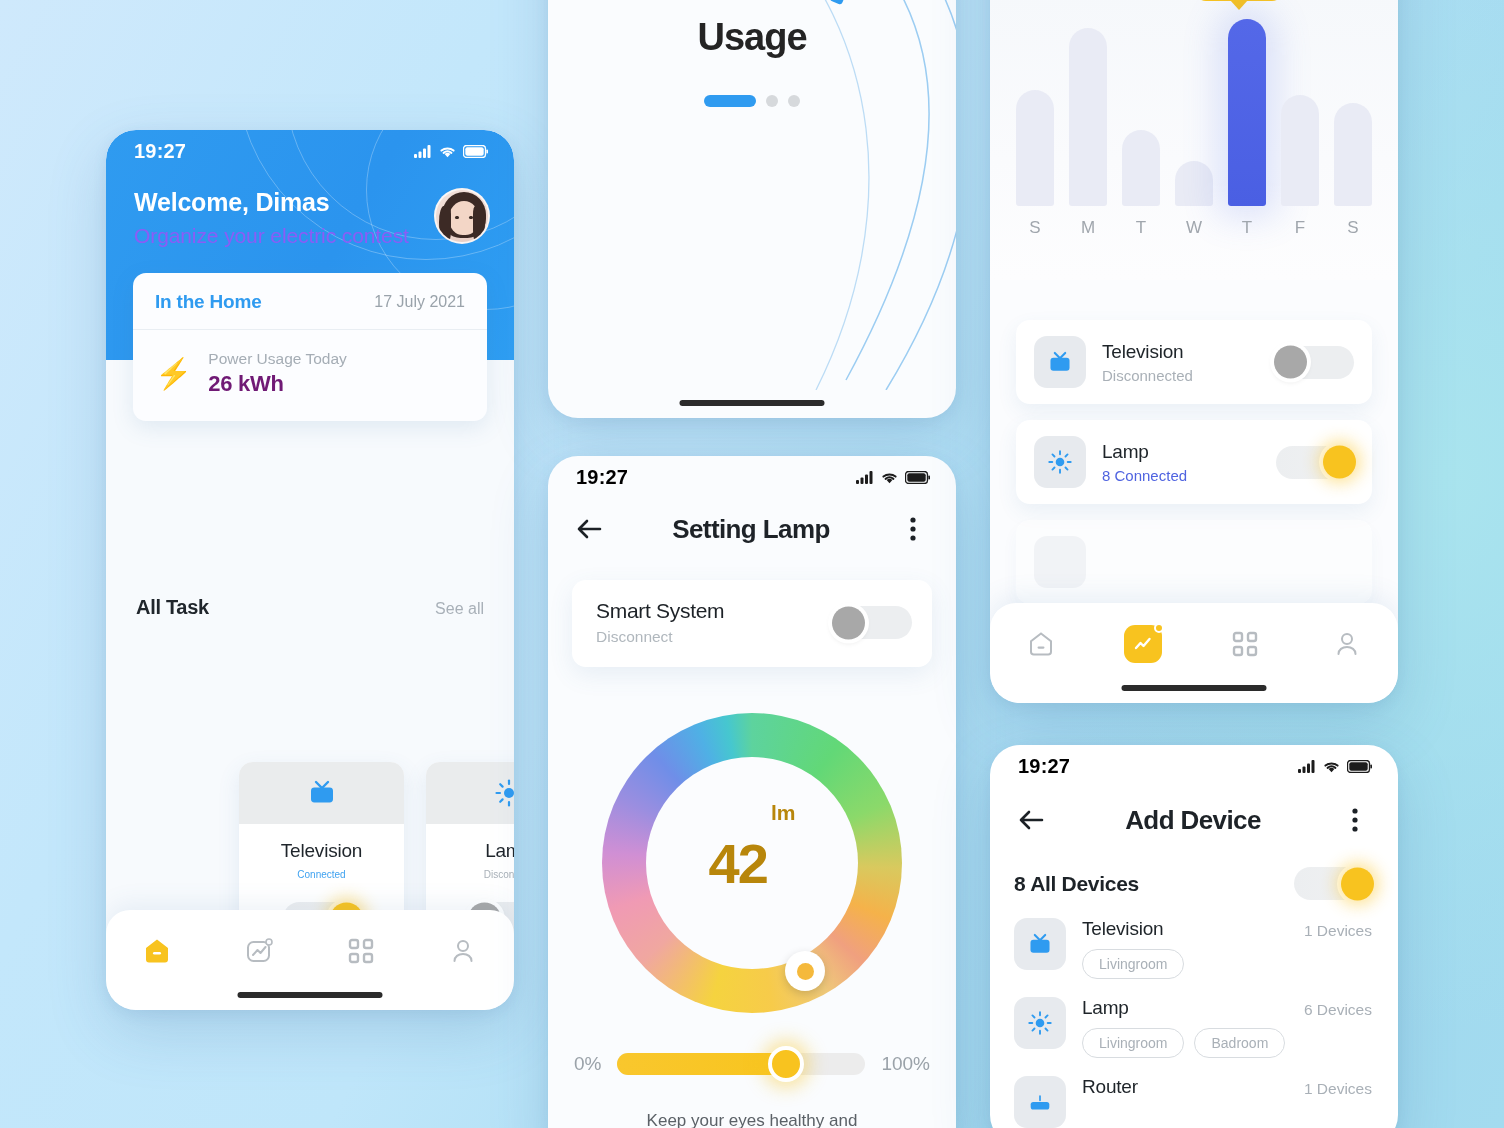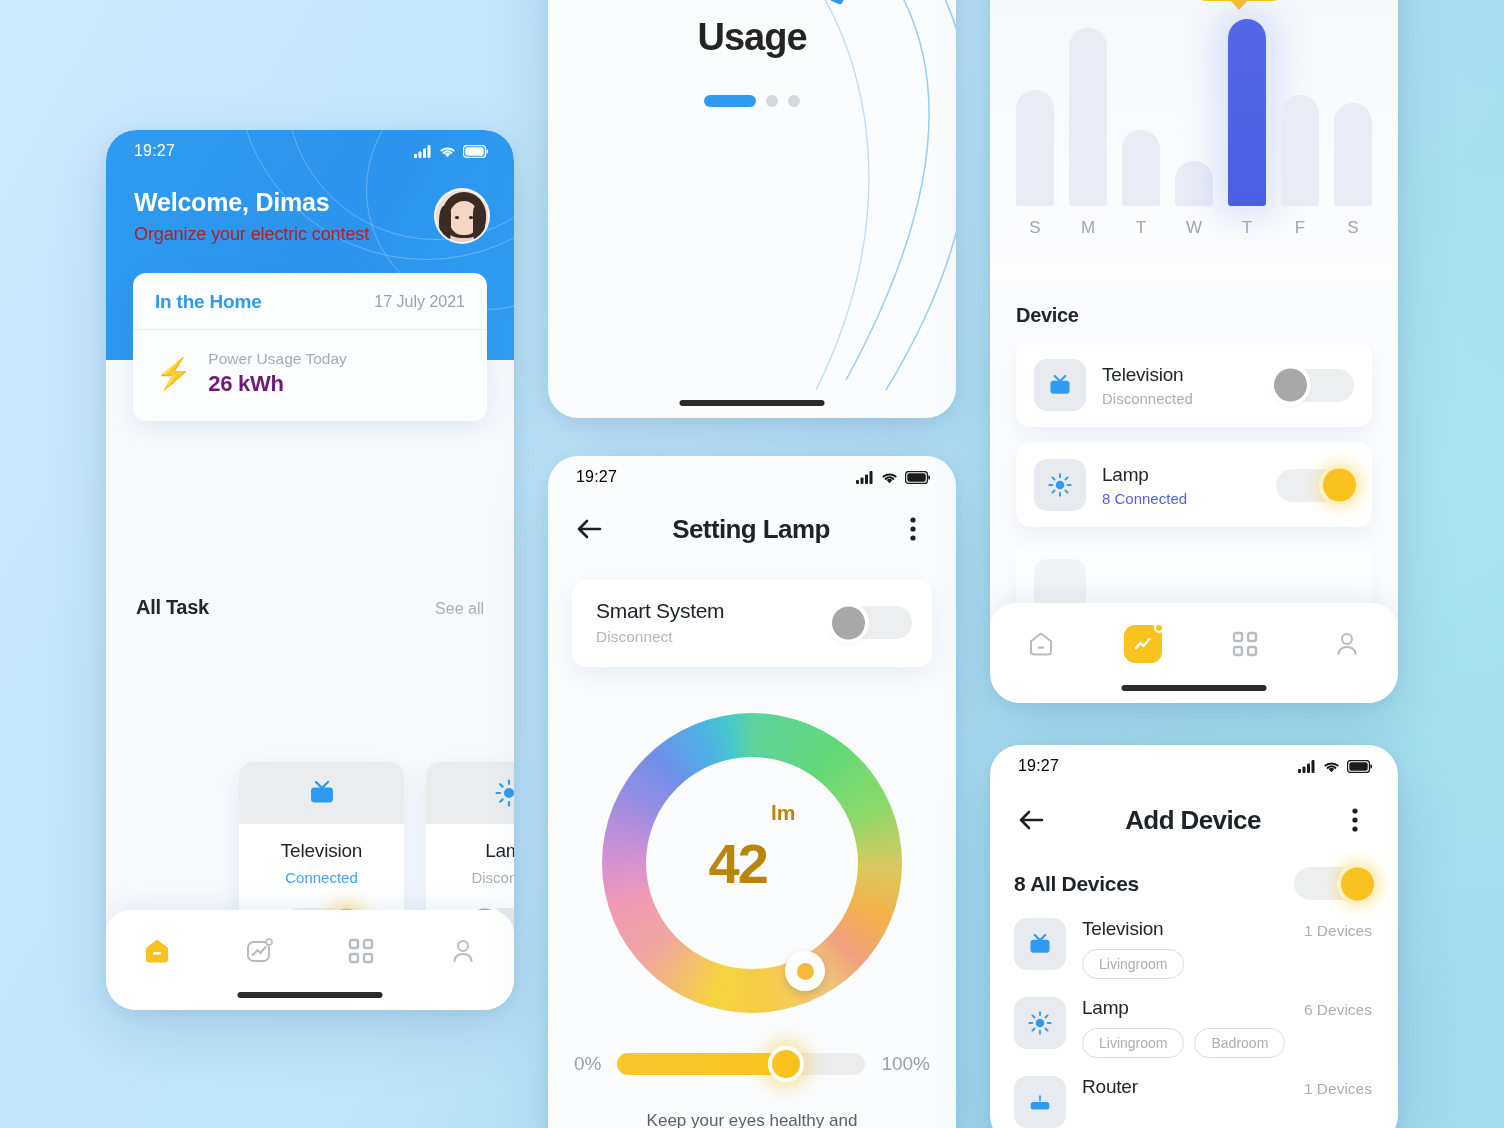--- a/index.html
+++ b/index.html
@@ -16,21 +16,21 @@
   
   .phone {
     position: absolute;
     background: #fbfcfe;
     overflow: hidden;
     box-shadow: 0 22px 60px rgba(60,110,160,.20), 0 4px 14px rgba(60,110,160,.10);
   }
   .statusbar {
     height: 42px; display: flex; align-items: center;
     justify-content: space-between; padding: 0 26px 0 28px;
-    font-size: 16px; font-weight: normal; letter-spacing: .2px;
+    font-size: 20px; font-weight: bold; letter-spacing: .2px;
   }
   .sb-right { display: flex; align-items: center; gap: 7px; }
   .home-indicator {
     position: absolute; bottom: 12px; left: 50%; transform: translateX(-50%);
     width: 145px; height: 6px; border-radius: 4px; background: #2b2b2b;
   }
 
   
   #phone-home { left: 106px; top: 130px; width: 408px; height: 880px; border-radius: 30px; background: #f7fafd; }
   .blue-head {
@@ -39,21 +39,21 @@
     border-radius: 30px 30px 0 0; overflow: hidden;
   }
   .blue-head .deco { position: absolute; border: 1.6px solid rgba(255,255,255,.28); border-radius: 50%; }
   .bh-status { position: relative; z-index: 3; color: #fff; }
   .bh-status .sb-right svg { display:block; }
   .welcome-row {
     position: absolute; z-index: 3; top: 58px; left: 28px; right: 24px;
     display: flex; align-items: flex-start; justify-content: space-between;
   }
   .welcome-title { color: #fff; font-size: 25px; font-weight: bold; letter-spacing: -.2px; }
-  .welcome-sub { color: #b91c1c; font-size: 18px; margin-top: 7px; letter-spacing: -.1px; }
+  .welcome-sub { color: #8b5cf6; font-size: 21px; margin-top: 7px; letter-spacing: -.1px; }
   .avatar {
     width: 56px; height: 56px; border-radius: 50%; flex: 0 0 auto;
     border: 2.5px solid rgba(255,255,255,.75); overflow: hidden;
     background: linear-gradient(160deg,#f4e3dd,#e8cdc3);
     position: relative;
   }
   .av-hair { position:absolute; left:6px; top:2px; width:44px; height:46px; border-radius:50% 50% 42% 42%; background:#3c2a25; }
   .av-face { position:absolute; left:13px; top:11px; width:30px; height:34px; border-radius:50% 50% 46% 46%; background:#f3d6c6; }
   .av-hair2 { position:absolute; left:3px; top:16px; width:12px; height:40px; border-radius:40% 20% 40% 60%; background:#3c2a25; }
   .av-hair3 { position:absolute; right:3px; top:16px; width:12px; height:40px; border-radius:20% 40% 60% 40%; background:#3c2a25; }
@@ -93,21 +93,21 @@
   .seeall { font-size: 16px; color: #a8b0b8; cursor: pointer; }
   .task-card {
     position: absolute; width: 165px; border-radius: 14px; overflow: hidden;
     background: #fff; box-shadow: 0 8px 22px rgba(70,120,170,.12); top: 130px;
   }
   #task-tv { left: 2px; }
   #task-lamp { left: 188px; }
   .tc-icon { height: 62px; background: #eaeced; display: flex; align-items: center; justify-content: center; }
   .tc-body { padding: 16px 0 26px; text-align: center; }
   .tc-name { font-size: 19px; color: #1f252b; letter-spacing: -.2px; }
-  .tc-state { font-size: 15px; margin-top: 7px; }
+  .tc-state { font-size: 10px; margin-top: 7px; }
   .state-on { color: #3fa2f0; }
   .state-off { color: #a9b1b8; }
 
   
   .toggle { width: 78px; height: 33px; border-radius: 18px; background: #eceef0; position: relative; display: inline-block; cursor: pointer; }
   .toggle .knob { position: absolute; top: 50%; transform: translateY(-50%); width: 33px; height: 33px; border-radius: 50%; }
   .toggle.on .knob { right: -2px; background: #f8c31f; box-shadow: 0 0 16px 5px rgba(250,195,31,.45), 0 0 0 4px #fff; }
   .toggle.off .knob { left: -2px; background: #a8a8a8; box-shadow: 0 0 0 4px #fff, 0 2px 6px rgba(0,0,0,.18); }
   .toggle.on { background: linear-gradient(90deg,#eceef0,#f0f1f2); }
 
@@ -494,21 +494,20 @@
           <div class="bar-label">M</div>
           <div class="bar-label">T</div>
           <div class="bar-label">W</div>
           <div class="bar-label">T</div>
           <div class="bar-label">F</div>
           <div class="bar-label">S</div>
         </div>
     </div>
 
     <div class="device-sec">
-      <div class="device-head">Device</div>
 
       <div class="dev-row">
         <span class="dev-icon">
           <svg width="26" height="23" viewBox="0 0 30 26">
               <path d="M9 2 15 8 21 2" stroke="#2f9bf0" stroke-width="2.4" fill="none" stroke-linecap="round"></path>
               <rect x="4" y="7.5" width="22" height="15" rx="3.4" fill="#2f9bf0"></rect>
             </svg>
         </span>
         <span class="dev-txt">
           <span class="dev-name" style="display:block">Television</span>

